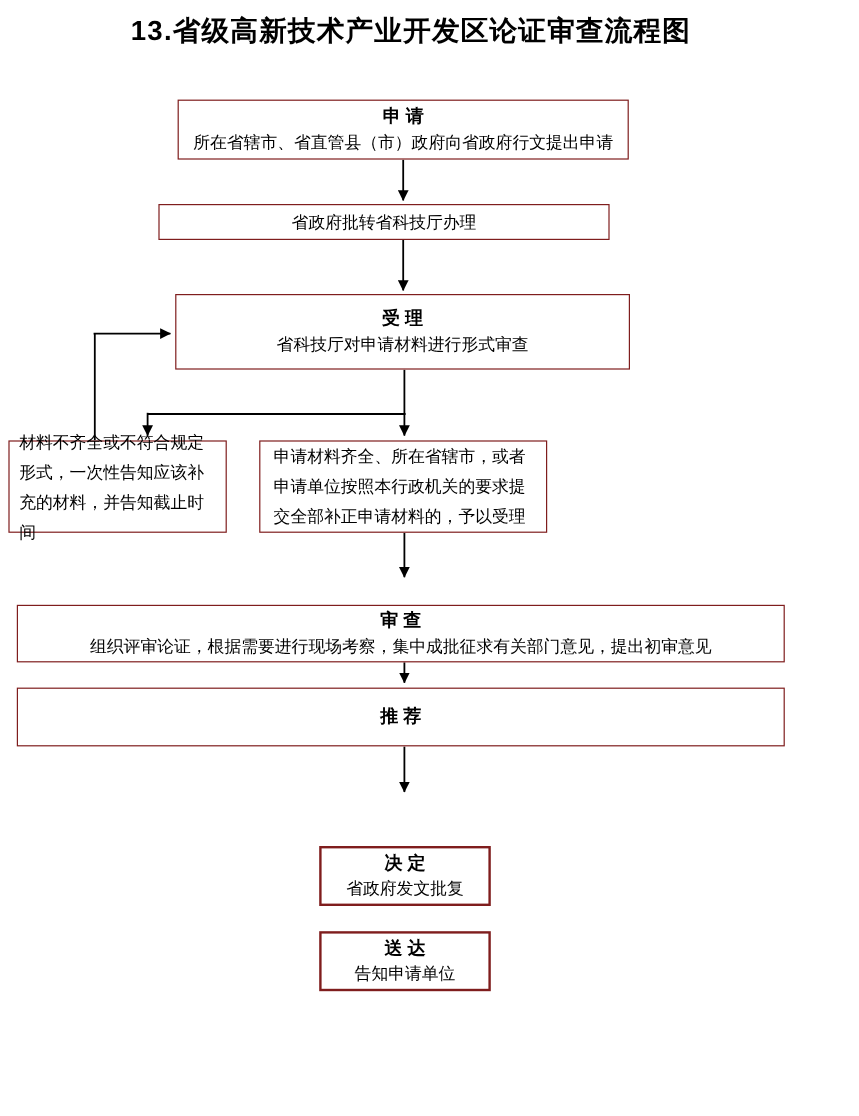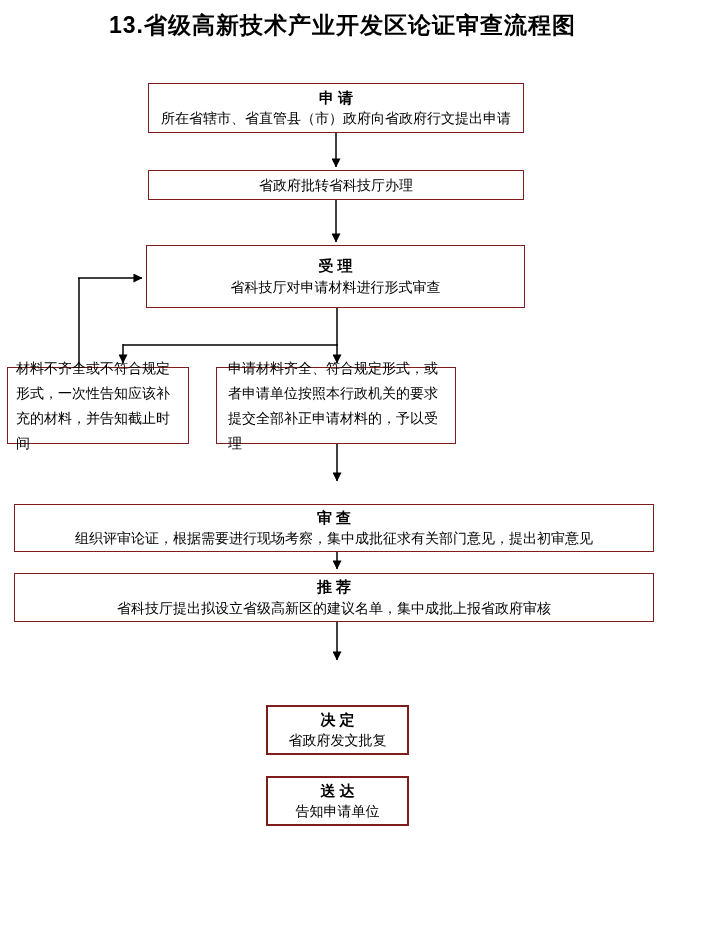--- a/index.html
+++ b/index.html
@@ -58,21 +58,21 @@
   }
   .box-left {
     justify-content: center;
     align-items: flex-start;
     text-align: left;
   }
   .box-left .box-desc {
     line-height: 25px;
   }
   #box-apply     { left: 148px; top:  83px; width: 376px; height: 50px; }
-  #box-transfer  { left: 148px; top: 170px; width: 376px; height: 30px; }
+  #box-transfer  { left: 132px; top: 170px; width: 376px; height: 30px; }
   #box-accept    { left: 146px; top: 245px; width: 379px; height: 63px; }
   #box-incomplete{ left:   7px; top: 367px; width: 182px; height: 77px; padding: 12px 8px; }
   #box-complete  { left: 216px; top: 367px; width: 240px; height: 77px; padding: 2px 11px; }
   #box-review    { left:  14px; top: 504px; width: 640px; height: 48px; }
   #box-recommend { left:  14px; top: 573px; width: 640px; height: 49px; }
   #box-decide    { left: 266px; top: 705px; width: 143px; height: 50px; border-width: 2px; }
   #box-deliver   { left: 266px; top: 776px; width: 143px; height: 50px; border-width: 2px; }
 </style>
 </head>
 <body>
@@ -114,31 +114,30 @@
   <div class="box" id="box-accept">
     <div class="box-title">受 理</div>
     <div class="box-desc">省科技厅对申请材料进行形式审查</div>
   </div>
 
   <div class="box box-left" id="box-incomplete">
     <div class="box-desc">材料不齐全或不符合规定形式，一次性告知应该补充的材料，并告知截止时间</div>
   </div>
 
   <div class="box box-left" id="box-complete">
-    <div class="box-desc">申请材料齐全、符合规定形式，或者申请单位按照本行政机关的要求提交全部补正申请材料的，予以受理</div>
+    <div class="box-desc">申请材料齐全、所在省辖市，或者申请单位按照本行政机关的要求提交全部补正申请材料的，予以受理</div>
   </div>
 
   <div class="box" id="box-review">
     <div class="box-title">审 查</div>
     <div class="box-desc">组织评审论证，根据需要进行现场考察，集中成批征求有关部门意见，提出初审意见</div>
   </div>
 
   <div class="box" id="box-recommend">
     <div class="box-title">推 荐</div>
-    <div class="box-desc">省科技厅提出拟设立省级高新区的建议名单，集中成批上报省政府审核</div>
   </div>
 
   <div class="box" id="box-decide">
     <div class="box-title">决 定</div>
     <div class="box-desc">省政府发文批复</div>
   </div>
 
   <div class="box" id="box-deliver">
     <div class="box-title">送 达</div>
     <div class="box-desc">告知申请单位</div>

